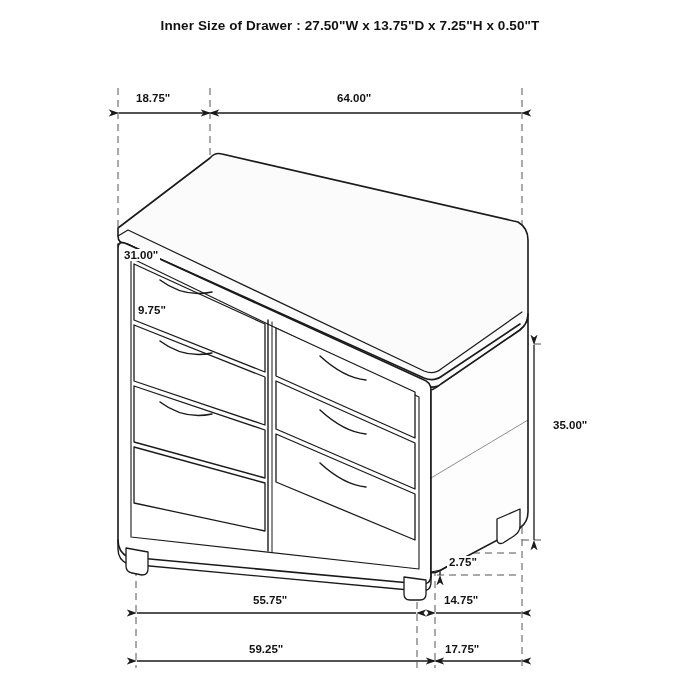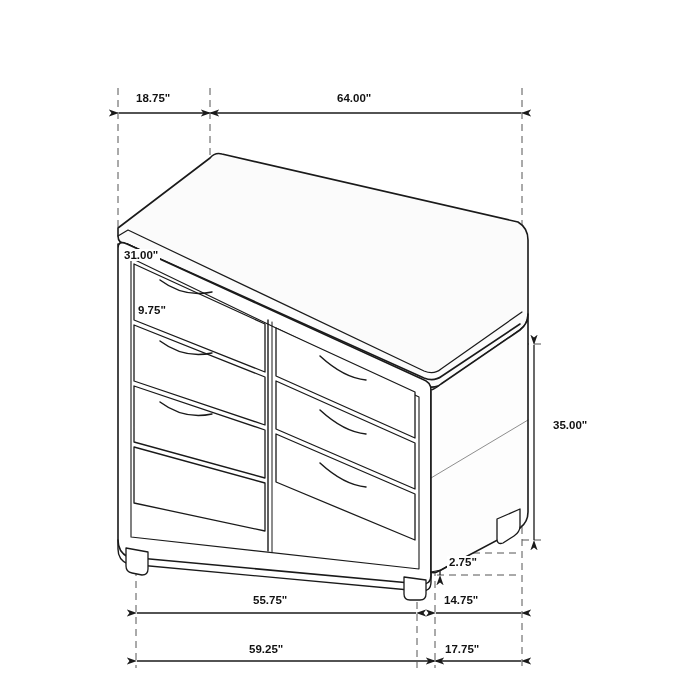--- a/index.html
+++ b/index.html
@@ -44,20 +44,21 @@
     background: #ffffff;
     padding: 0 2px;
   }
   svg { display: block; }
 </style>
 </head>
 <body>
 
 <div id="page">
 
+  <div id="title">Inner Size of Drawer : 27.50"W x 13.75"D x 7.25"H x 0.50"T</div>
 
   <div id="stage">
     <svg width="700" height="700" viewBox="0 0 700 700">
       <defs>
         <marker id="arrS" markerWidth="9" markerHeight="9" refX="8" refY="3.2" orient="auto" markerUnits="strokeWidth">
           <path d="M8,3.2 L0,0.4 L2.2,3.2 L0,6 Z" fill="#1a1a1a"></path>
         </marker>
         <marker id="arrE" markerWidth="9" markerHeight="9" refX="1" refY="3.2" orient="auto" markerUnits="strokeWidth">
           <path d="M1,3.2 L9,0.4 L6.8,3.2 L9,6 Z" fill="#1a1a1a"></path>
         </marker>

